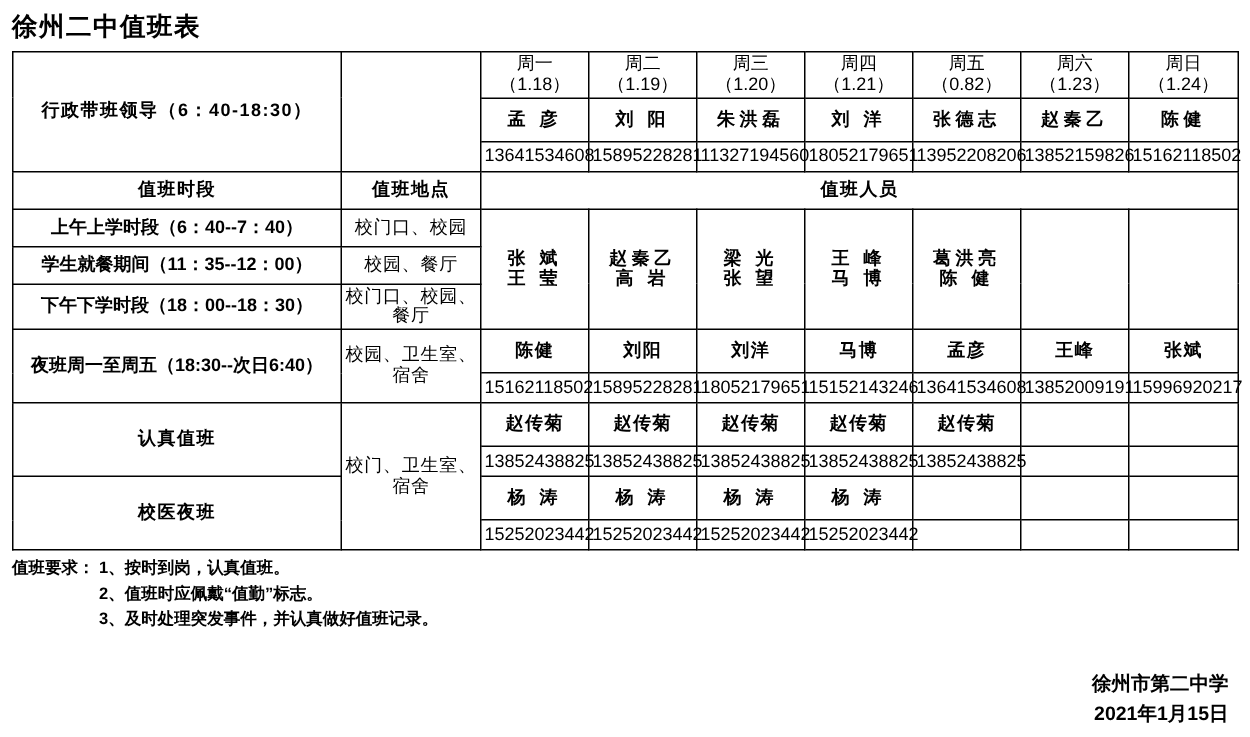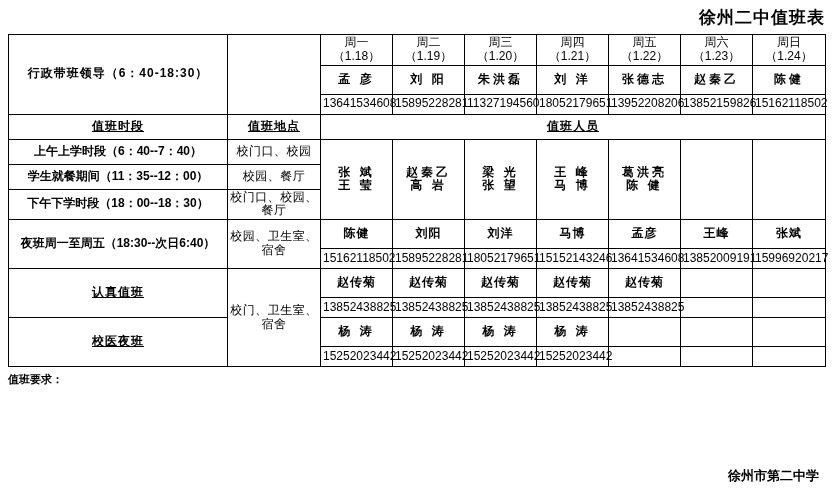--- a/index.html
+++ b/index.html
@@ -5,21 +5,21 @@
   html,body{margin:0;padding:0;}
   body{
     width:833px;height:491px;
     background:#ffffff;
     font-family:"Liberation Sans","DejaVu Sans",sans-serif;
     color:#000;
     overflow:hidden;
   }
   .page{position:relative;width:833px;height:491px;box-sizing:border-box;padding:0 8px;}
   .title{
-    text-align:right;
+    text-align:left;
     font-size:17px;
     font-weight:bold;
     letter-spacing:1px;
     padding-top:6px;
     padding-bottom:5px;
   }
   table.sheet{
     border-collapse:collapse;
     width:817px;
     table-layout:fixed;
@@ -37,21 +37,21 @@
     font-size:15px;
     font-weight:bold;
     letter-spacing:3px;
     height:26px;
   }
   .phone{
     font-size:10px;
     height:17px;
     letter-spacing:0px;
   }
-  .label-bold{font-weight:bold;font-size:13px;letter-spacing:1px;text-decoration:underline;}
+  .label-bold{font-weight:bold;font-size:13px;letter-spacing:1px;}
   .label-mid{font-weight:normal;font-size:12px;letter-spacing:0.5px;}
   .small-label{font-size:11.5px;font-weight:bold;}
   .leader-cell{font-size:13.5px;font-weight:bold;letter-spacing:1px;}
   .staff-cell{
     font-size:14.5px;
     font-weight:bold;
     line-height:1.5;
     letter-spacing:3px;
     padding:2px 2px;
   }
@@ -98,21 +98,21 @@
     </colgroup>
     <tbody>
 
       <tr>
         <td rowspan="3" class="leader-cell">行政带班领导（6：40-18:30）</td>
         <td rowspan="3" class="empty"></td>
         <td class="hdr-day">周一（1.18）</td>
         <td class="hdr-day">周二（1.19）</td>
         <td class="hdr-day">周三（1.20）</td>
         <td class="hdr-day">周四（1.21）</td>
-        <td class="hdr-day">周五（1.22）</td>
+        <td class="hdr-day">周五（0.82）</td>
         <td class="hdr-day">周六（1.23）</td>
         <td class="hdr-day">周日（1.24）</td>
       </tr>
 
       <tr>
         <td class="name-big">孟 彦</td>
         <td class="name-big">刘 阳</td>
         <td class="name-big">朱洪磊</td>
         <td class="name-big">刘 洋</td>
         <td class="name-big">张德志</td>
@@ -242,19 +242,25 @@
         <td class="phone"></td>
         <td class="phone"></td>
         <td class="phone"></td>
       </tr>
 
     </tbody>
   </table>
 
   <div class="footer">
     <span class="req-head">值班要求：</span>
+    <ol>
+      <li>1、按时到岗，认真值班。</li>
+      <li>2、值班时应佩戴“值勤”标志。</li>
+      <li>3、及时处理突发事件，并认真做好值班记录。</li>
+    </ol>
   </div>
 
   <div class="sign">
     <div>徐州市第二中学</div>
+    <div>2021年1月15日</div>
   </div>
 
 </div>
 
 </body></html>

